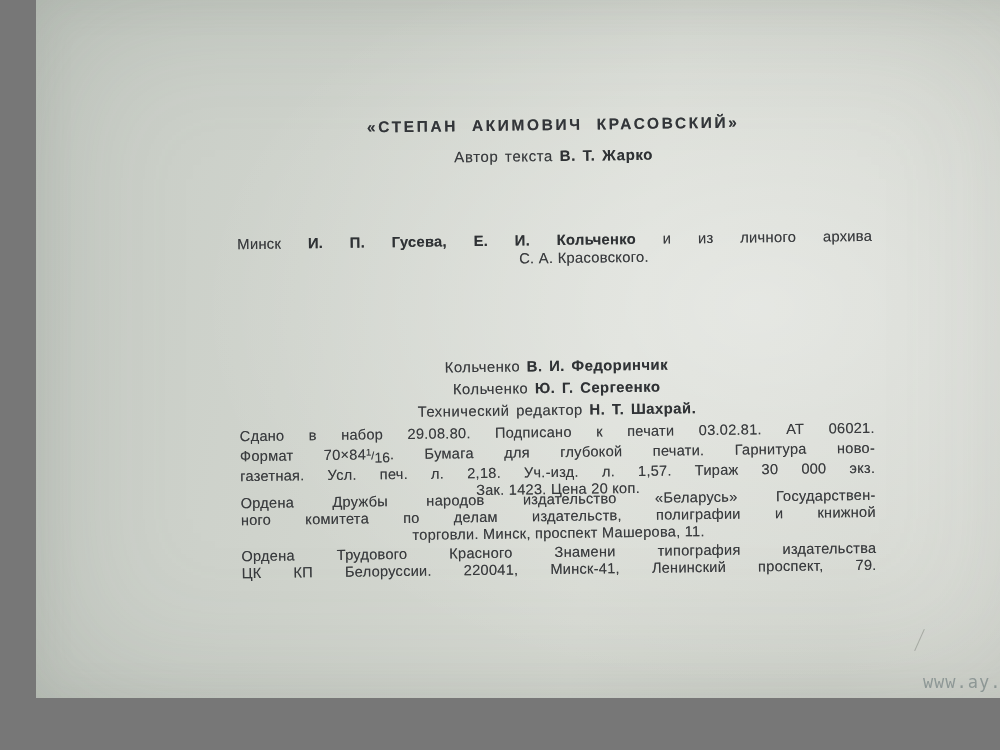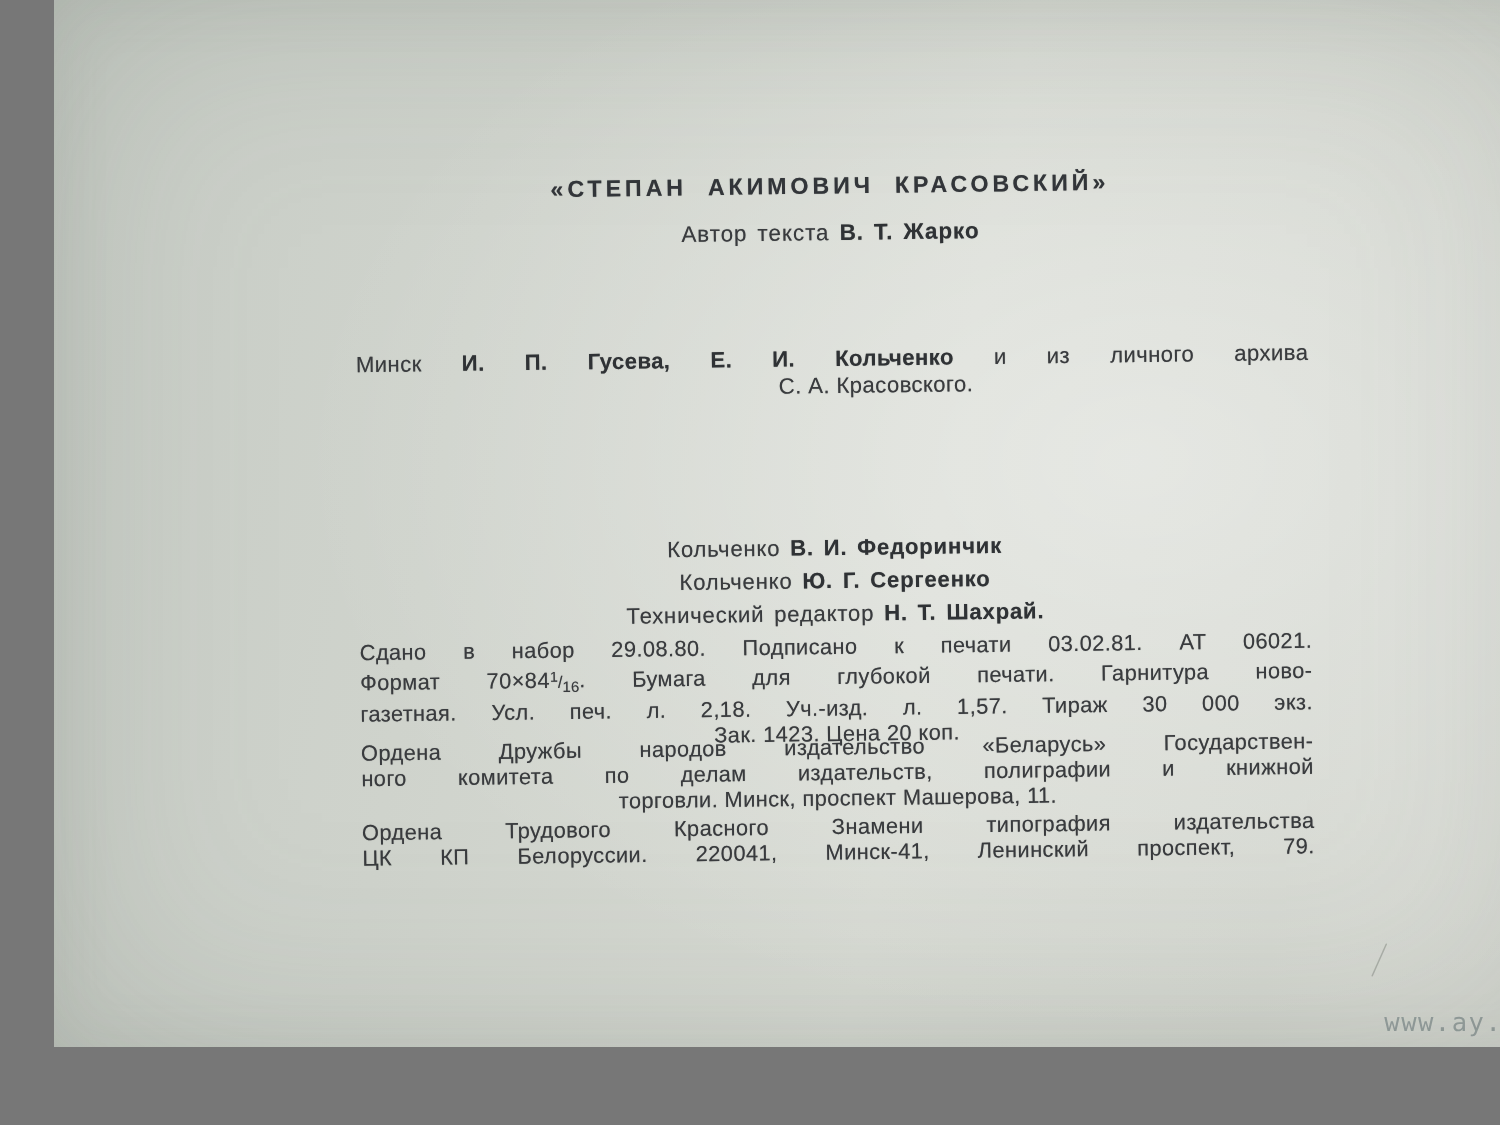--- a/index.html
+++ b/index.html
@@ -35,21 +35,21 @@
   b{font-weight:bold;color:#2f3235;}
   .b-photo{top:231px;line-height:18px;font-size:14.8px;}
   .b-staff{top:356px;line-height:21.8px;font-size:14.8px;letter-spacing:.5px;word-spacing:2px;}
   .b-imprint{top:424px;line-height:17px;}
   .b-publisher{top:491px;line-height:17px;}
   .b-printer{top:544px;line-height:17px;}
   .jline{text-align:justify;text-align-last:justify;}
   .cline{text-align:center;}
   .photo-l2{text-align:center;padding-left:58px;box-sizing:border-box;}
   sup.fmt{font-size:9.5px;vertical-align:4px;letter-spacing:0;}
-  sub.fmt{font-size:10px;vertical-align:-3px;letter-spacing:0;}
+  sub.fmt{font-size:14px;vertical-align:-3px;letter-spacing:0;}
   span.fmt-slash{font-size:11px;letter-spacing:0;}
   .book-edge{
     position:absolute;right:0;top:0;width:7px;height:240px;
     background:linear-gradient(to bottom,#7c3e37 0%,#a85c50 6%,#c28b7d 25%,#cfa99c 55%,#d8beb2 80%,rgba(216,190,178,0) 100%);
   }
   .page-edge-shadow{
     position:absolute;right:7px;top:0;width:3px;height:215px;
     background:linear-gradient(to bottom,rgba(140,118,104,.35),rgba(140,118,104,0));
   }
   .smudge{

